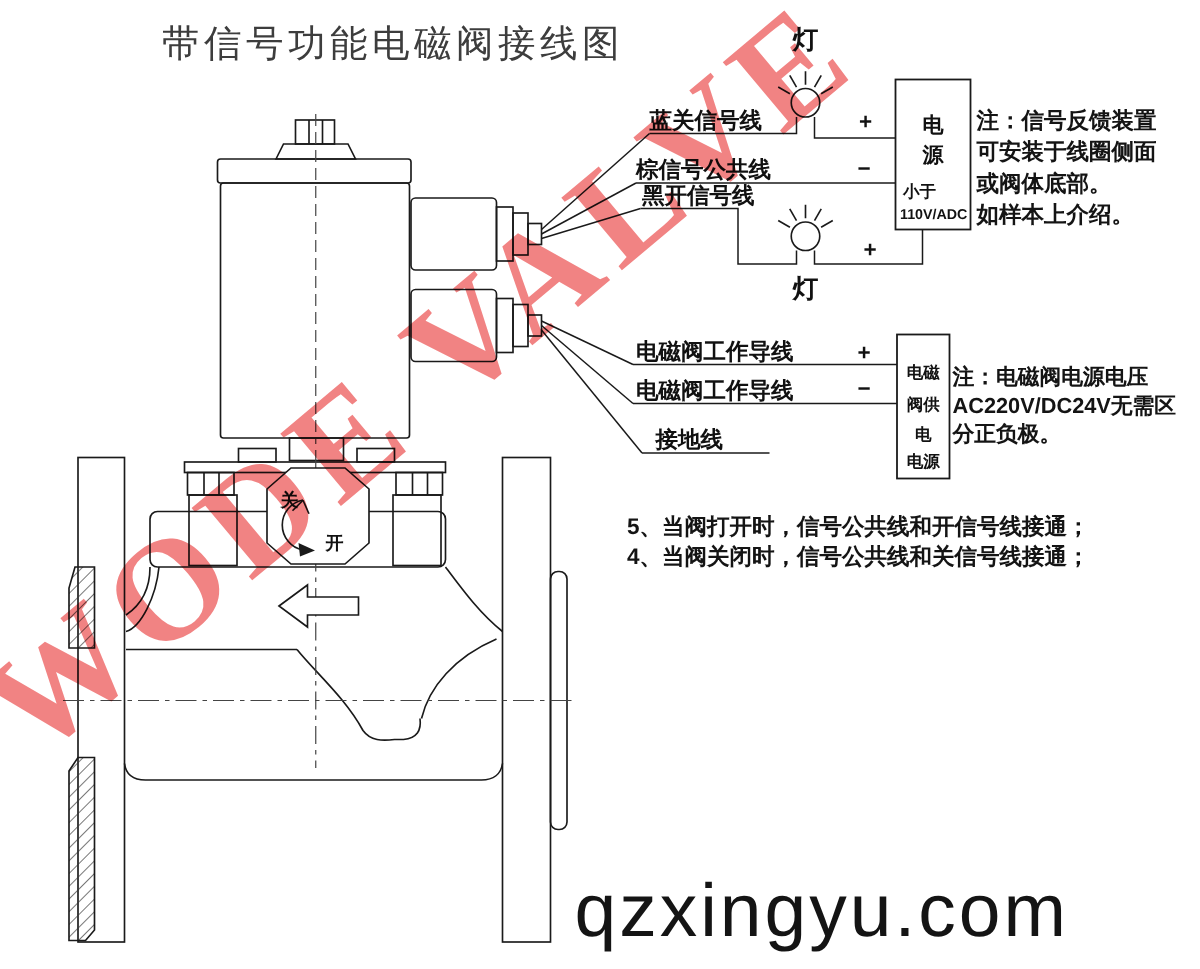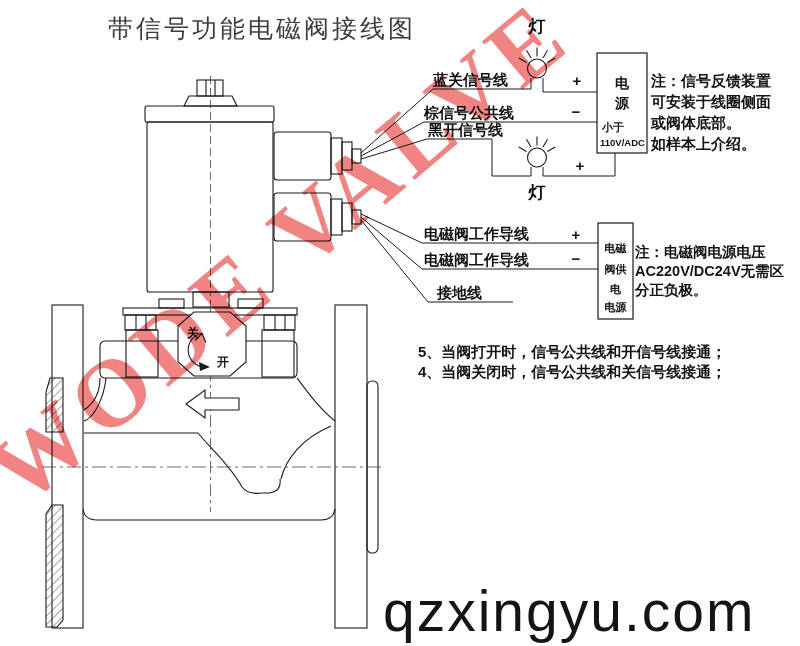--- a/index.html
+++ b/index.html
@@ -11,21 +11,21 @@
          font-family:Liberation Mono, monospace;font-weight:500;}
   .note{font-size:15px;line-height:21px;font-weight:600;color:#141414;}
   .note1{left:651px;top:70px;width:160px;}
   .note2{left:635px;top:243px;width:180px;font-size:14.5px;line-height:19px;}
   .principle{left:393px;top:342px;font-size:15px;line-height:20px;font-weight:600;color:#141414;}
   .principle .item{padding-left:25px;}
   .watermark{left:10px;top:425px;font-size:96px;font-weight:bold;letter-spacing:8px;
              color:rgba(238,100,100,0.80);transform:rotate(-40deg);transform-origin:0 60%;
              font-family:"Liberation Serif", serif;white-space:nowrap;mix-blend-mode:multiply;
              pointer-events:none;z-index:5;}
-  .footer{left:383px;top:578px;font-size:57px;letter-spacing:2px;color:#141414;
+  .footer{left:383px;top:578px;font-size:50px;letter-spacing:2px;color:#141414;
           font-family:"Liberation Sans", sans-serif;}
   text{fill:#111;}
   .lbl{font-size:15px;font-weight:600;}
   .sign{font-size:15px;font-weight:600;}
   .boxtxt{font-size:14px;font-weight:600;}
   .boxtxt-s{font-size:11px;font-weight:600;}
   .boxtxt-v{font-size:9.5px;font-weight:700;}
   .lamp-lbl{font-size:17px;font-weight:600;}
   .valve-lbl{font-size:12px;font-weight:600;}
 </style>

